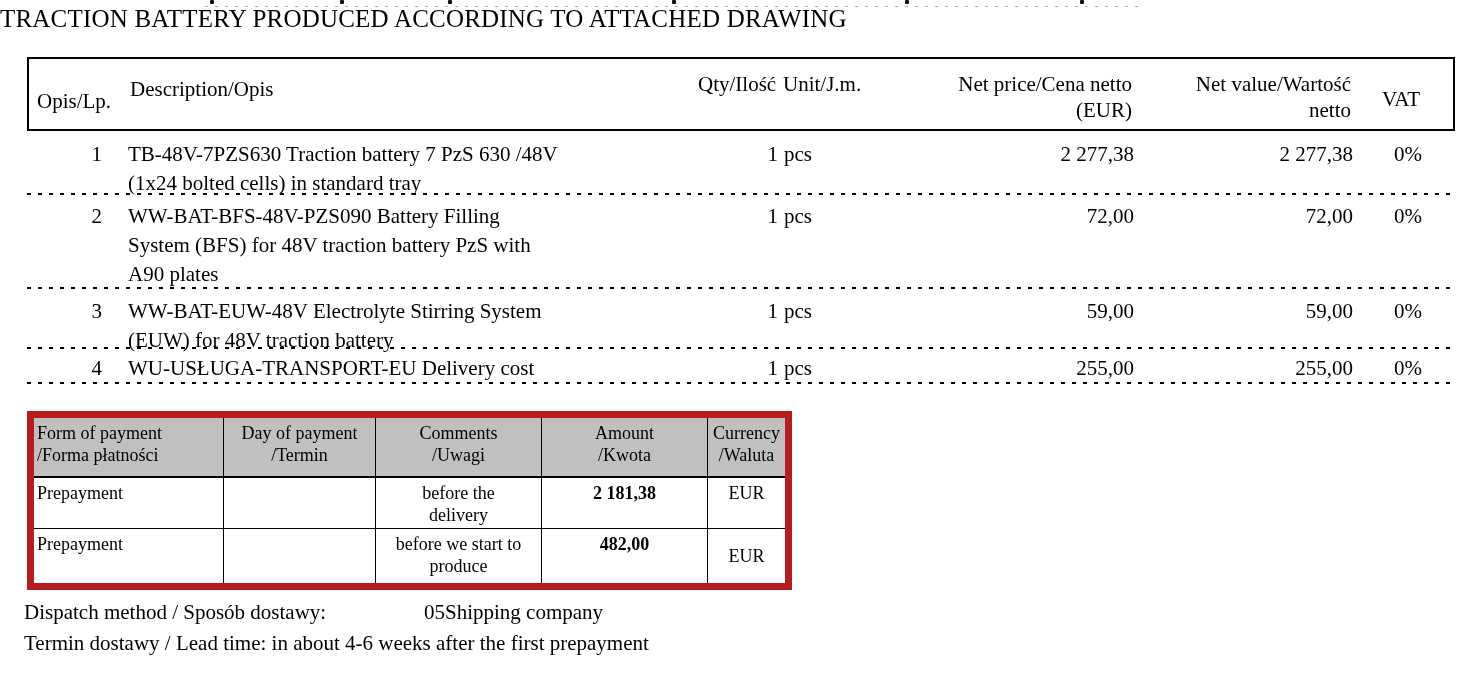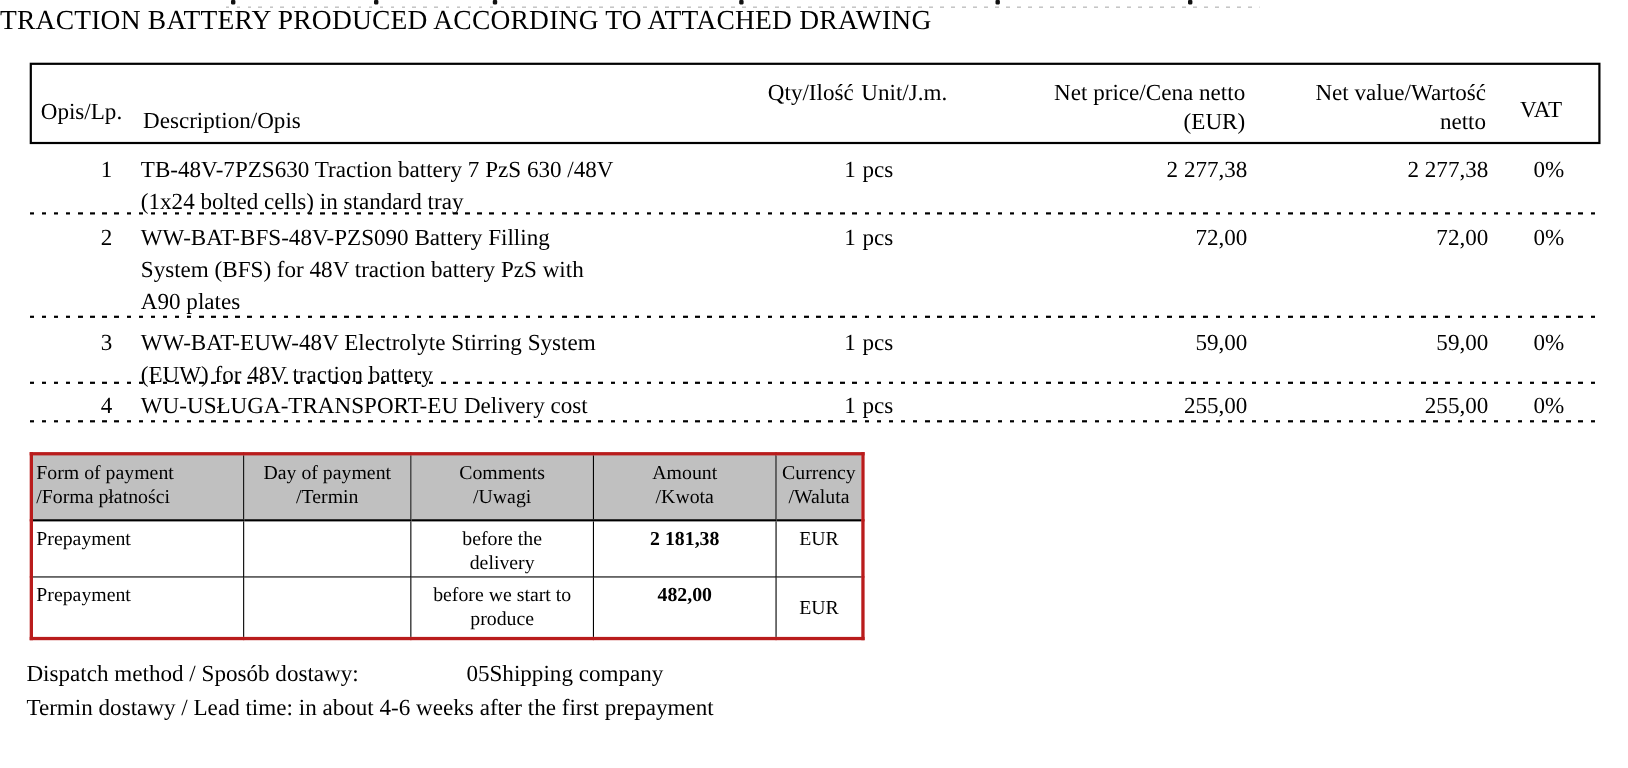--- a/index.html
+++ b/index.html
@@ -14,21 +14,21 @@
   
   .title{position:absolute;top:5px;left:0;width:1380px;
     font-size:25px;font-weight:normal;letter-spacing:.2px;white-space:nowrap;}
 
   
   .items{position:absolute;left:27px;top:0;width:1428px;font-size:21px;}
   .items-header{position:absolute;top:57px;left:0;width:1428px;height:74px;
     border:2px solid #000;box-sizing:border-box;}
   .items-header span{position:absolute;white-space:nowrap;}
   .h-line{left:8px;top:30px;}
-  .h-desc{left:101px;top:38px;}
+  .h-desc{left:101px;top:18px;}
   .h-qty{left:669px;top:13px;}
   .h-unit{left:754px;top:13px;}
   .h-price1{right:321px;top:13px;}
   .h-price2{right:321px;top:39px;}
   .h-value1{right:102px;top:13px;}
   .h-value2{right:102px;top:39px;}
   .h-vat{right:33px;top:28px;}
 
   .item-row{position:absolute;left:0;width:1428px;line-height:29px;}
   .row-0{top:140px;height:53px;}
@@ -41,21 +41,21 @@
   .c-qty{left:600px;width:151px;text-align:right;}
   .c-unit{left:757px;}
   .c-price{right:321px;}
   .c-value{right:102px;}
   .c-vat{right:33px;}
   .dash{position:absolute;left:0;bottom:-2px;width:1428px;height:2px;
     background:repeating-linear-gradient(90deg,#000 0 4px,transparent 4px 11px);}
 
   
   table.pay{position:absolute;left:27px;top:411px;border-collapse:collapse;
-    font-size:18px;line-height:22px;border:3px solid #b91c1c;table-layout:fixed;}
+    font-size:18px;line-height:22px;border:7px solid #b91c1c;table-layout:fixed;}
   table.pay th, table.pay td{border:1px solid #000;padding:4px 5px 0 5px;
     vertical-align:top;overflow:hidden;}
   table.pay thead th{background:#c0c0c0;font-weight:normal;white-space:pre-line;
     border-bottom:2px solid #000;height:54px;}
   table.pay tbody tr.pr1 td{height:46px;}
   table.pay tbody tr.pr2 td{height:50px;}
   .ta-l{text-align:left;padding-left:3px !important;}
   .ta-c{text-align:center;}
   .ta-r{text-align:center;}
   .pre{white-space:pre-line;}

